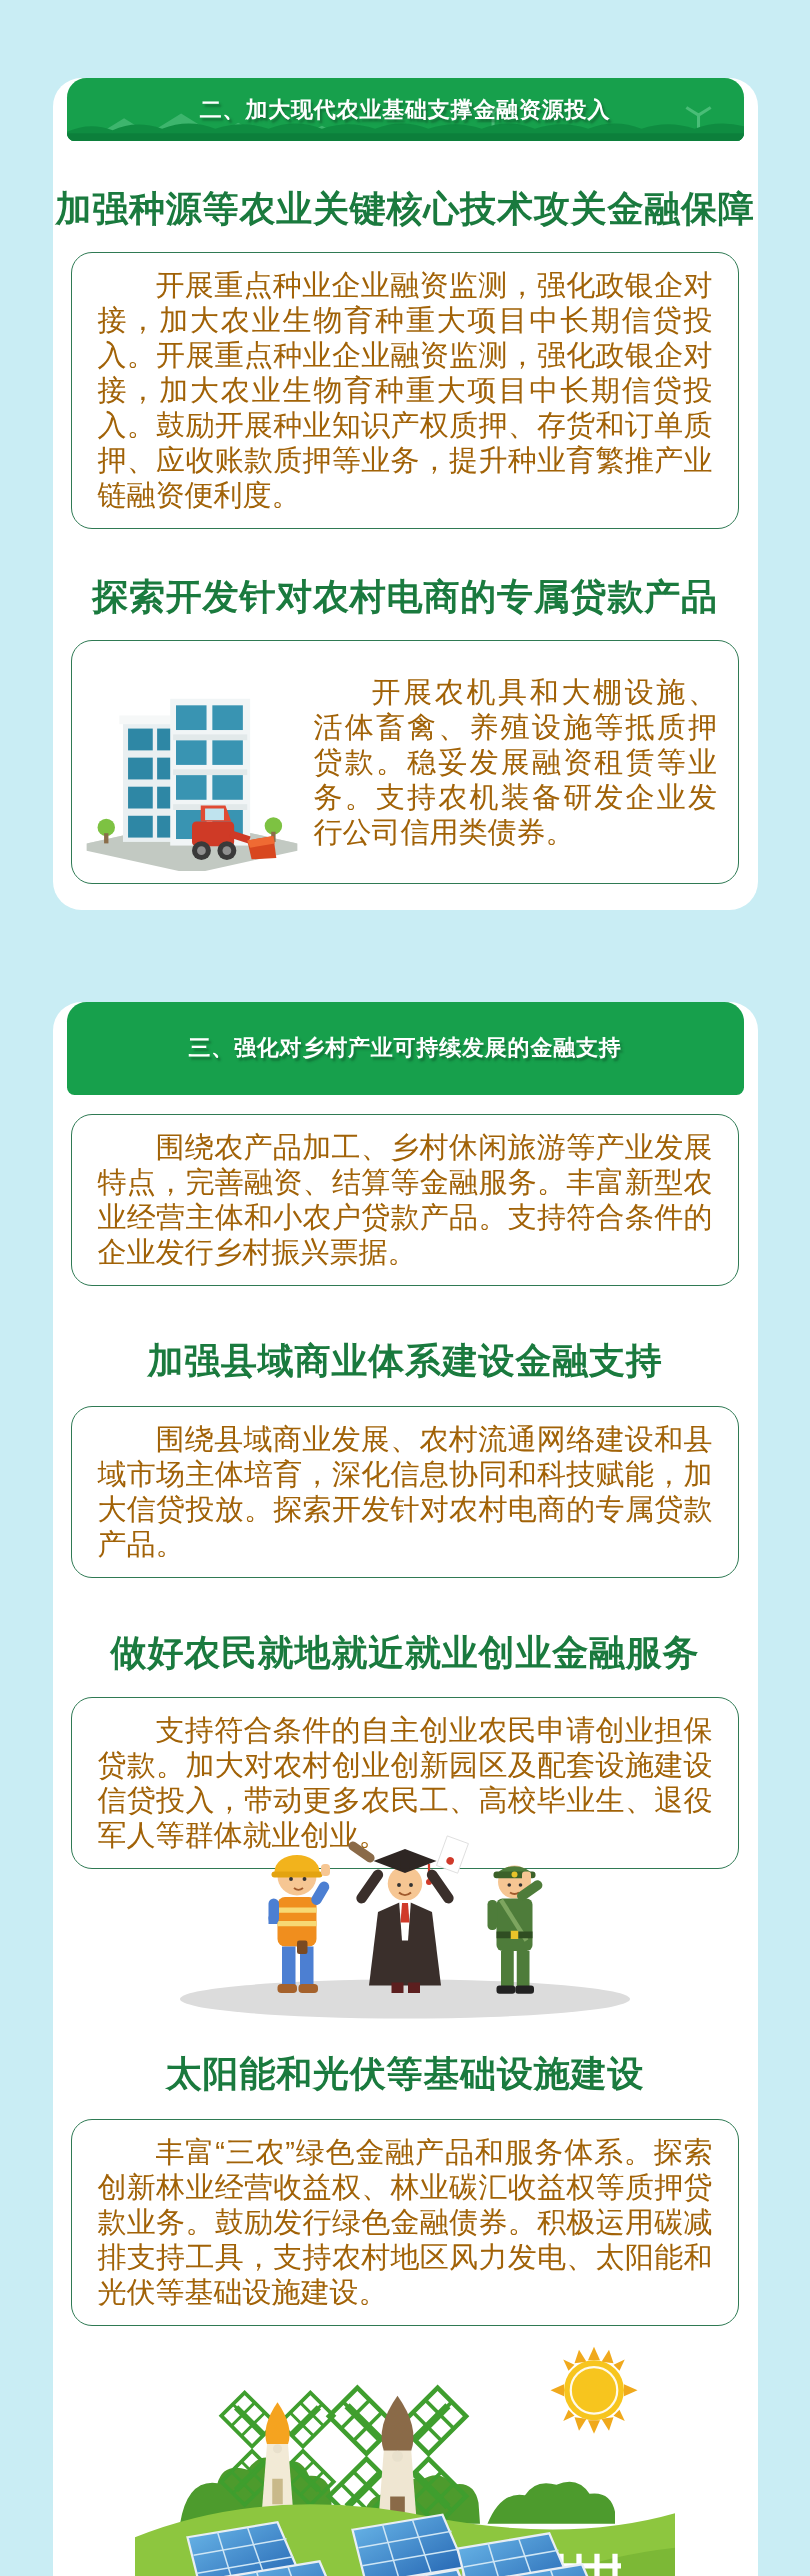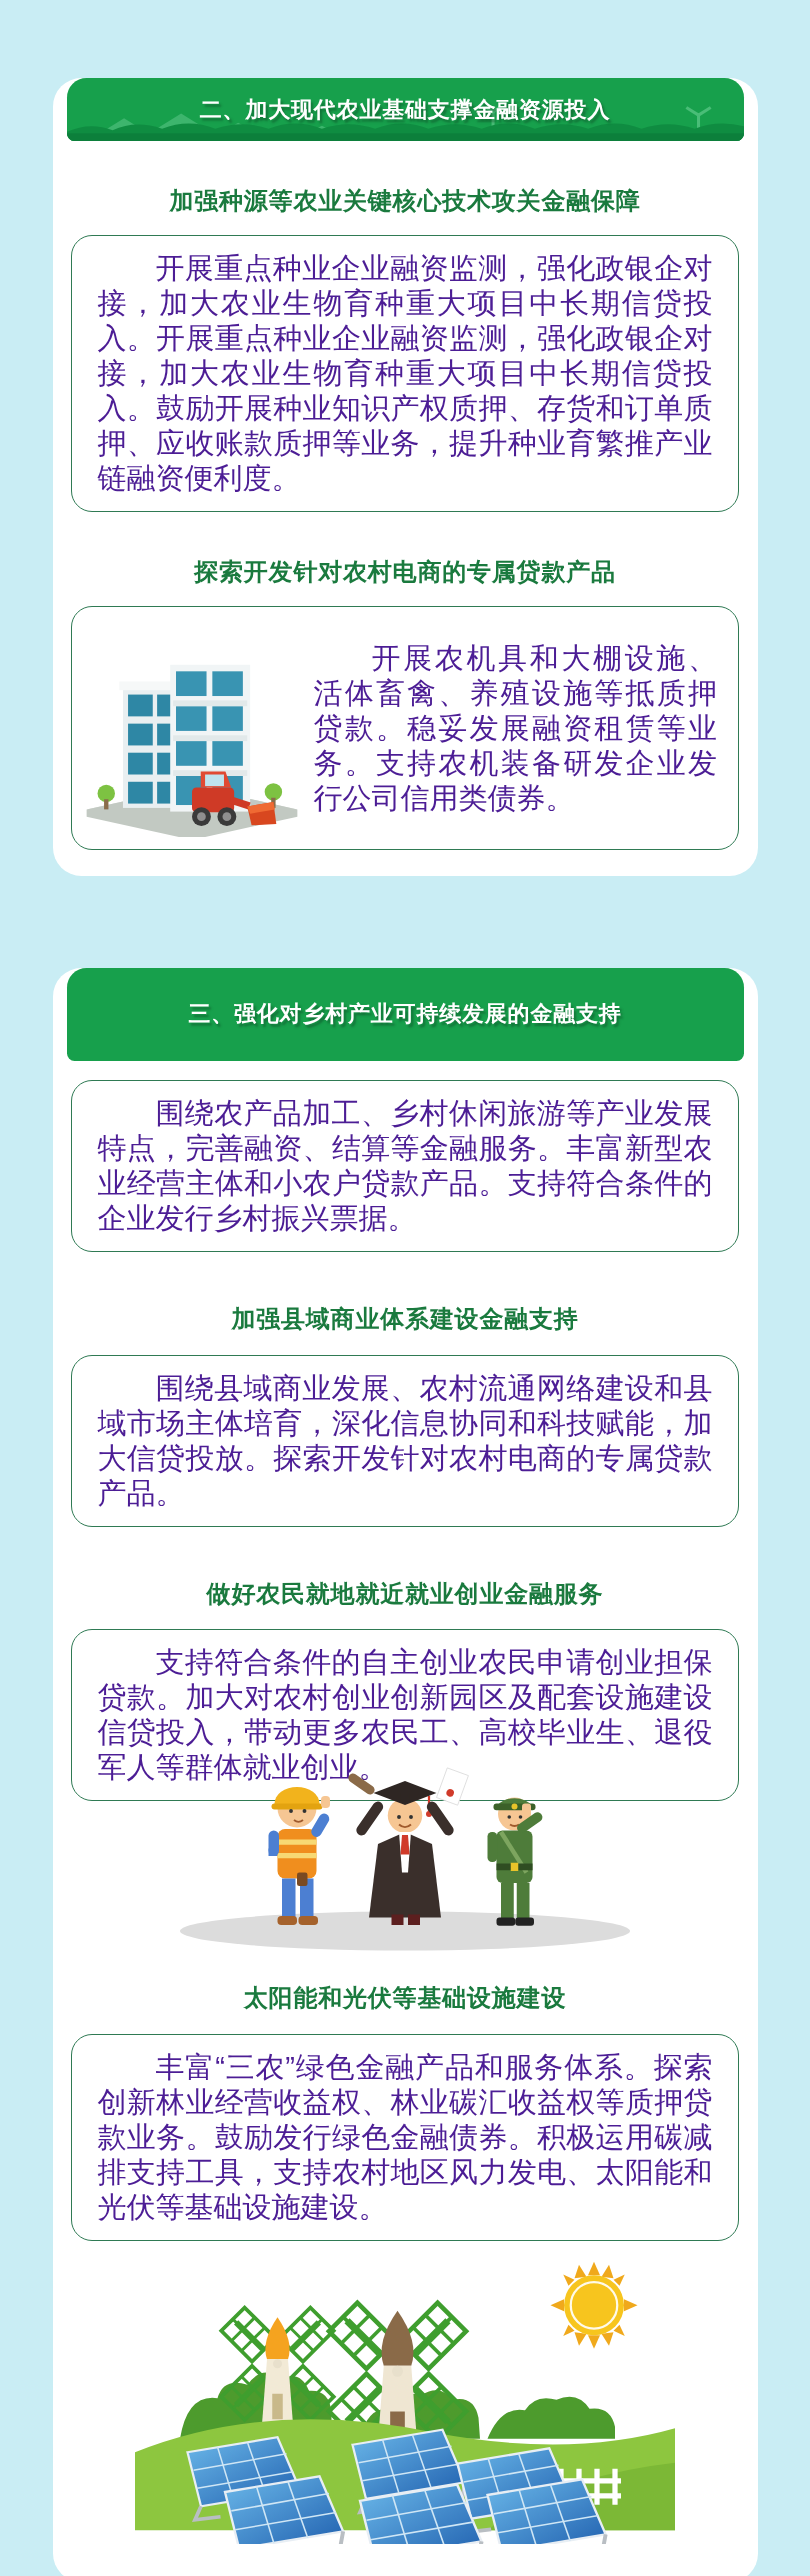--- a/index.html
+++ b/index.html
@@ -50,21 +50,21 @@
   .band-scape {
     position:absolute;
     left:0; right:0; bottom:0;
     height:35px;
     z-index:1;
   }
 
   .subhead {
     margin-top:44px;
     text-align:center;
-    font-size:24px;
+    font-size:36px;
     font-weight:700;
     color:#1a7a3e;
     letter-spacing:0.8px;
   }
   .card2 .subhead { margin-top:51px; }
   .card2 .subhead.first { margin-top:35px; }
   .card2 .subhead.after-people { margin-top:27px; }
 
   .tbox {
     width:668px;
@@ -73,21 +73,21 @@
     border-radius:21px;
     padding:15px 25.5px;
     background:#fff;
   }
   .card2 .tbox { margin-top:19.5px; }
   .tbox p {
     font-size:29px;
     line-height:35px;
     text-align:justify;
     text-indent:2em;
-    color:#4c1d95;
+    color:#a16207;
   }
   .tbox.flexbox {
     display:flex;
     align-items:center;
     gap:13px;
     min-height:225px;
     padding:12px 21px 12px 10.5px;
     justify-content:flex-end;
   }
   .tbox.flexbox .illu { flex:0 0 218px; }

